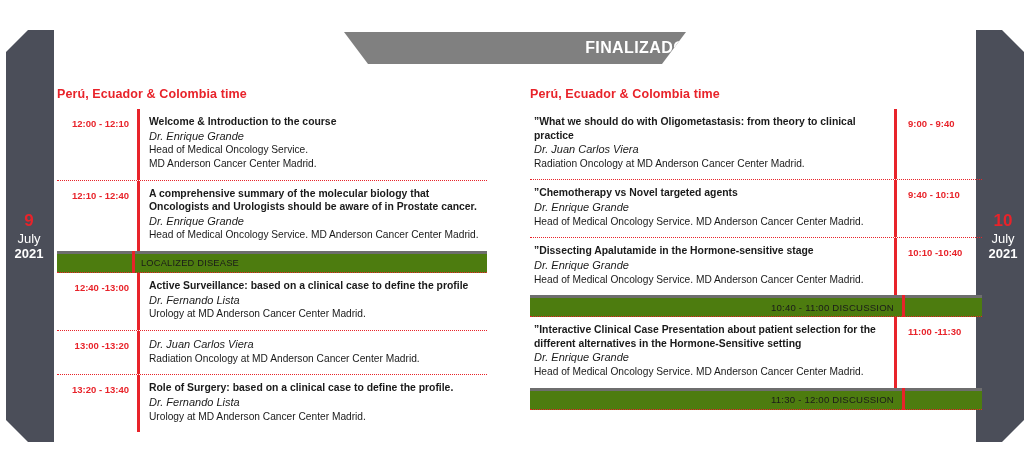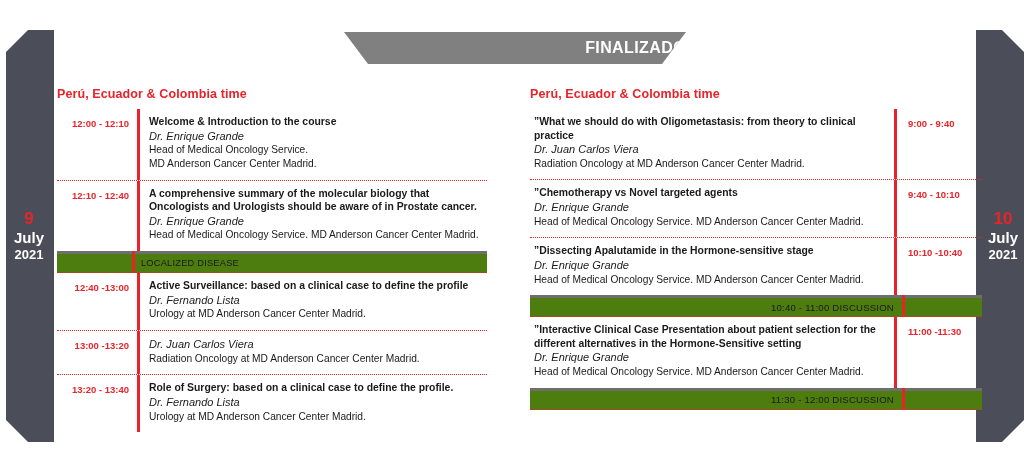--- a/index.html
+++ b/index.html
@@ -23,21 +23,21 @@
   .daypanel.right{
     clip-path:polygon(0 0, 26px 0, 48px 22px, 48px 390px, 26px 412px, 0 412px);
   }
   .daypanel .inner{
     position:absolute;left:0;right:0;top:50%;transform:translateY(-50%);
     text-align:center;line-height:1.18;
   }
   .daypanel.left .inner{padding-right:2px;}
   .daypanel.right .inner{padding-left:6px;}
   .daynum{color:#e8232a;font-size:17px;font-weight:bold;}
-  .daymon{font-size:15px;font-weight:bold;}
+  .daymon{font-size:13px;font-weight:normal;}
   .dayyear{font-size:13px;font-weight:bold;}
 
   
   .ribbon{
     position:absolute;left:344px;top:32px;width:342px;height:32px;
     background:#808080;color:#ffffff;
     clip-path:polygon(0 0,342px 0,318px 32px,24px 32px);
     display:flex;align-items:center;justify-content:flex-end;
   }
   .ribbon span{font-size:16px;font-weight:bold;letter-spacing:.4px;}

